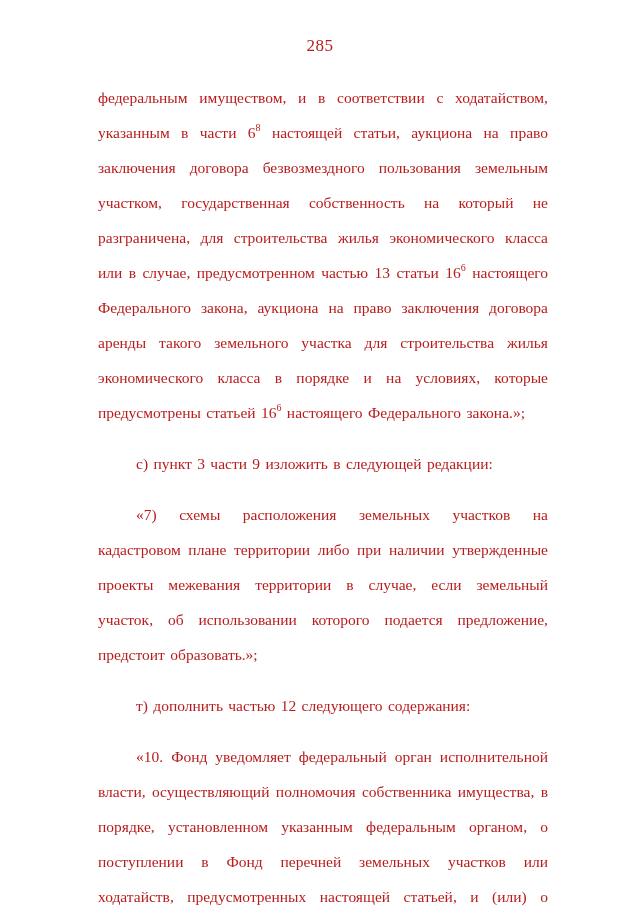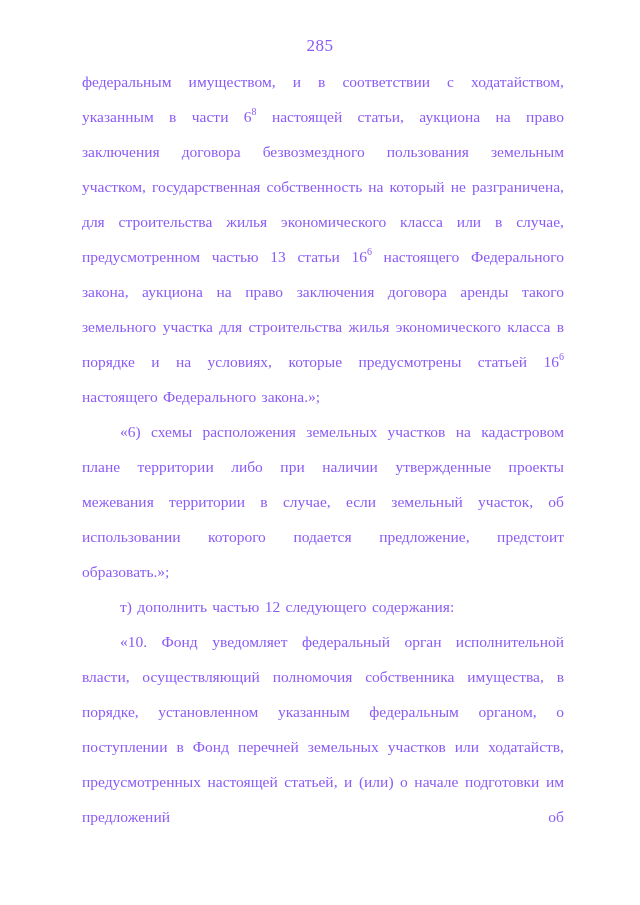--- a/index.html
+++ b/index.html
@@ -7,39 +7,39 @@
     padding: 0;
     background: #ffffff;
   }
   .page {
     position: relative;
     width: 640px;
     height: 905px;
     background: #ffffff;
     overflow: hidden;
     font-family: "Liberation Serif", "DejaVu Serif", serif;
-    color: #8b5cf6;
+    color: #b91c1c;
   }
   .page-number {
     position: absolute;
     top: 36px;
     left: 0;
     width: 100%;
     text-align: center;
     font-size: 17px;
     letter-spacing: 0.5px;
   }
   .document-body {
     position: absolute;
     top: 64px;
     left: 82px;
     width: 482px;
   }
   .para {
-    margin: 0;
+    margin: 16px;
     font-size: 15.5px;
     line-height: 35px;
     text-align: justify;
     word-spacing: 1.5px;
   }
   .para.indent {
     text-indent: 38px;
   }
   .para.justify-last {
     text-align-last: justify;
@@ -51,17 +51,18 @@
     top: -1px;
   }
 </style>
 </head>
 <body>
 
 <main class="page">
   <div class="page-number">285</div>
   <section class="document-body">
       <p class="para"><span>федеральным имуществом, и в соответствии с ходатайством, указанным в части 6</span><sup>8</sup><span> настоящей статьи, аукциона на право заключения договора безвозмездного пользования земельным участком, государственная собственность на который не разграничена, для строительства жилья экономического класса или в случае, предусмотренном частью 13 статьи 16</span><sup>6</sup><span> настоящего Федерального закона, аукциона на право заключения договора аренды такого земельного участка для строительства жилья экономического класса в порядке и на условиях, которые предусмотрены статьей 16</span><sup>6</sup><span> настоящего Федерального закона.»;</span></p>
-      <p class="para indent"><span>«6) схемы расположения земельных участков на кадастровом плане территории либо при наличии утвержденные проекты межевания территории в случае, если земельный участок, об использовании которого подается предложение, предстоит образовать.»;</span></p>
+      <p class="para indent"><span>с) пункт 3 части 9 изложить в следующей редакции:</span></p>
+      <p class="para indent"><span>«7) схемы расположения земельных участков на кадастровом плане территории либо при наличии утвержденные проекты межевания территории в случае, если земельный участок, об использовании которого подается предложение, предстоит образовать.»;</span></p>
       <p class="para indent"><span>т) дополнить частью 12 следующего содержания:</span></p>
       <p class="para indent justify-last"><span>«10. Фонд уведомляет федеральный орган исполнительной власти, осуществляющий полномочия собственника имущества, в порядке, установленном указанным федеральным органом, о поступлении в Фонд перечней земельных участков или ходатайств, предусмотренных настоящей статьей, и (или) о начале подготовки им предложений об</span></p>
     </section>
 </main>
 
 </body></html>

